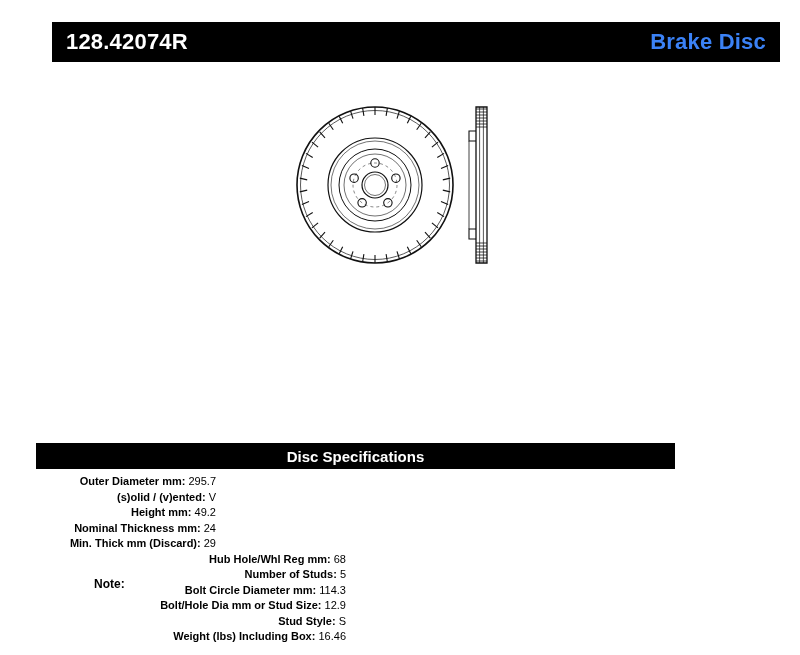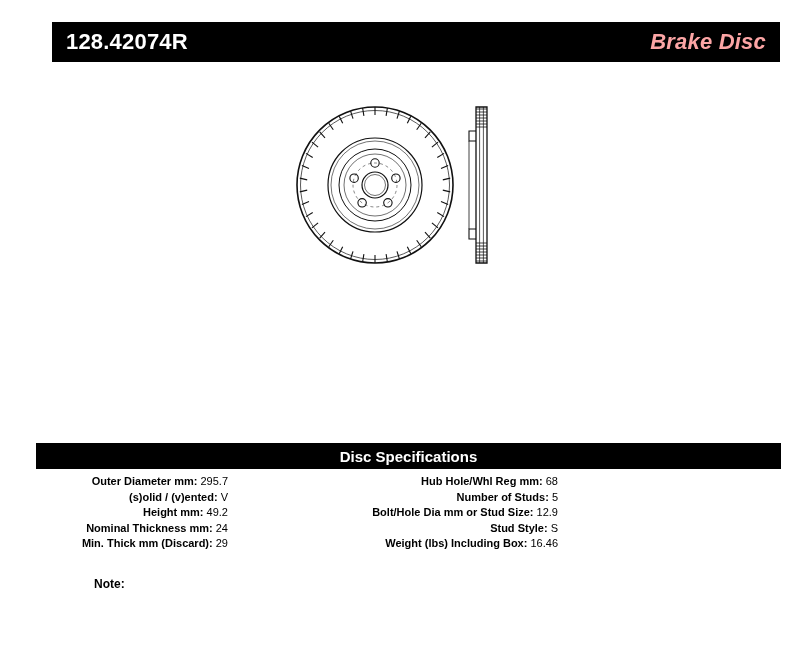--- a/index.html
+++ b/index.html
@@ -32,61 +32,61 @@
     margin-left: 16px;
   }
   .header-part {
     color: #ffffff;
     font-size: 22px;
     font-weight: bold;
     letter-spacing: 0.2px;
     line-height: 1;
   }
   .header-title {
-    color: #fca5a5;
+    color: #3b82f6;
     font-size: 22px;
     font-weight: bold;
     letter-spacing: 0.2px;
     line-height: 1;
-    font-style: italic;
   }
 
   
   .drawing {
     position: absolute;
     left: 280px;
     top: 85px;
     width: 260px;
     height: 200px;
   }
 
   
   .spec-bar {
     position: absolute;
     left: 36px;
     top: 443px;
-    width: 745px;
+    width: 639px;
     height: 26px;
     background: #000000;
     display: flex;
     align-items: center;
     justify-content: center;
   }
   .spec-bar-title {
     color: #ffffff;
     font-size: 15px;
     font-weight: bold;
   }
 
   .spec-cols {
     position: absolute;
-    left: 36px;
+    left: 24px;
     top: 474px;
     width: 728px;
     display: flex;
+    flex-direction: column;
   }
   .col {
     box-sizing: border-box;
   }
   .col-left {
     width: 200px;
     text-align: right;
     padding-right: 8px;
   }
   .col-mid {
@@ -271,20 +271,24 @@
   <div class="col col-mid">
     <div class="spec-line">
       <span>Hub Hole/Whl Reg mm:</span>
       <span class="val">68</span>
     </div>
     <div class="spec-line">
       <span>Number of Studs:</span>
       <span class="val">5</span>
     </div>
     <div class="spec-line">
+      <span>Bolt Circle Diameter mm:</span>
+      <span class="val">114.3</span>
+    </div>
+    <div class="spec-line">
       <span>Bolt/Hole Dia mm or Stud Size:</span>
       <span class="val">12.9</span>
     </div>
     <div class="spec-line">
       <span>Stud Style:</span>
       <span class="val">S</span>
     </div>
     <div class="spec-line">
       <span>Weight (lbs) Including Box:</span>
       <span class="val">16.46</span>

